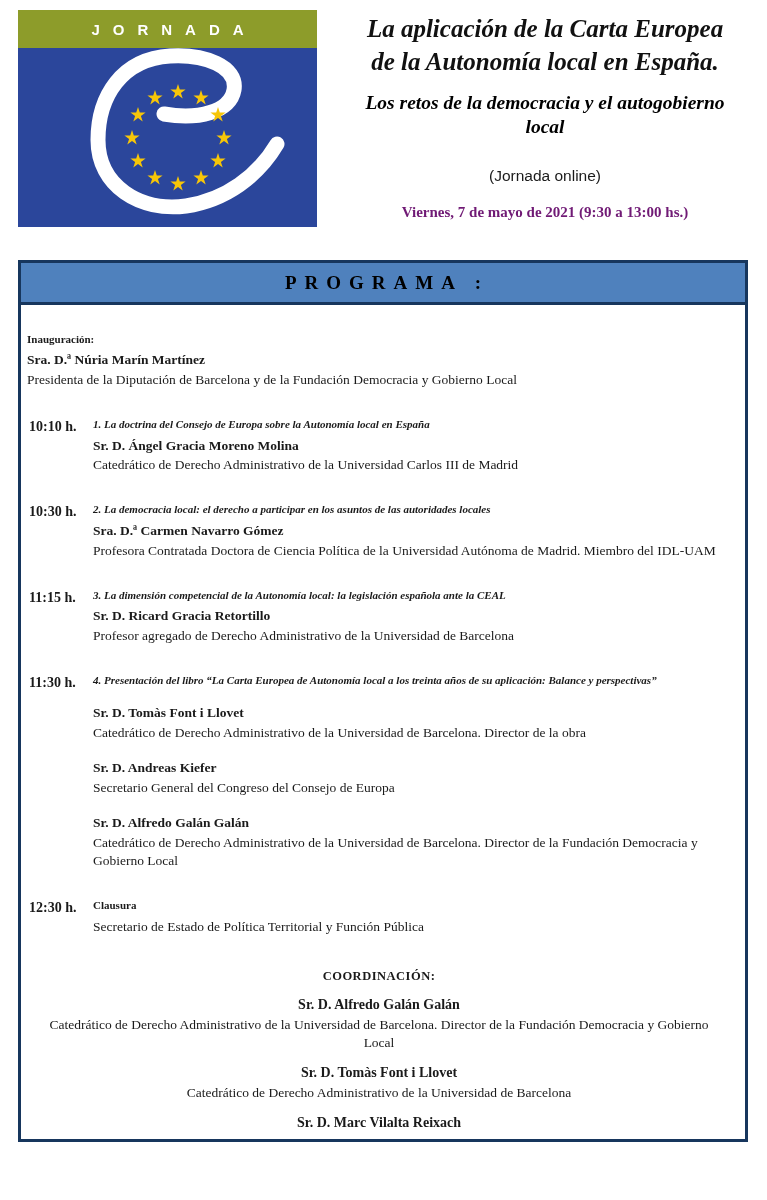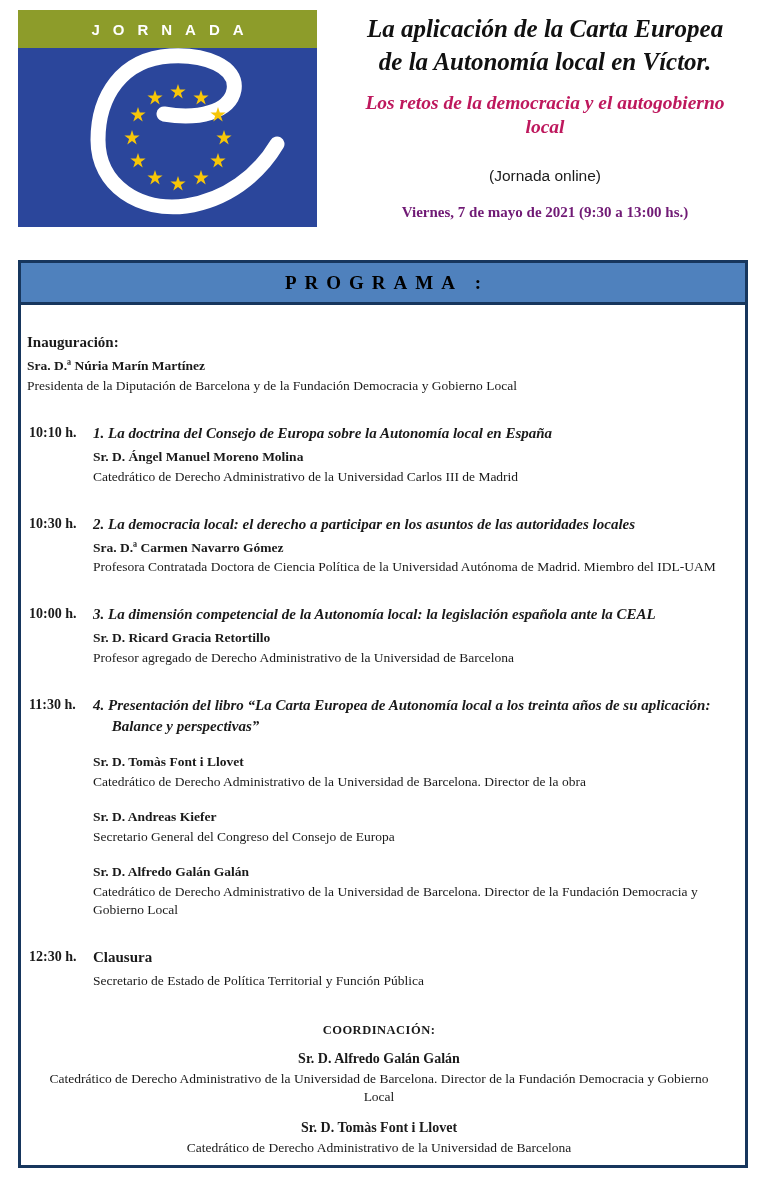--- a/index.html
+++ b/index.html
@@ -22,21 +22,21 @@
     display:flex;align-items:center;justify-content:center;
   }
   .coe{height:179px;background:#2b469b;line-height:0;}
   .title-block{flex:1;text-align:center;padding:2px 4px 0 18px;}
   .main-title{
     margin:0;font-size:25px;line-height:1.32;
     font-weight:bold;font-style:italic;color:#111;
   }
   .subtitle{
     margin:13px auto 0;max-width:400px;
-    font-size:19.5px;line-height:1.25;font-weight:bold;font-style:italic;color:#be185d;
+    font-size:19.5px;line-height:1.25;font-weight:bold;font-style:italic;color:#000000;
   }
   .mode{
     margin-top:27px;font-family:"Liberation Sans", sans-serif;
     font-size:15.5px;color:#1a1a1a;
   }
   .date{margin-top:19px;font-size:15px;font-weight:bold;color:#701a75;}
   
   .program-box{
     margin:33px 19px 0 18px;
     border:3px solid #17365d;
@@ -44,21 +44,21 @@
   }
   .program-head{
     background:#4f81bd;border-bottom:3px solid #17365d;
     height:39px;display:flex;align-items:center;justify-content:center;
     color:#000000;font-size:19px;font-weight:bold;letter-spacing:8px;text-indent:8px;
   }
   .program-body{padding:27px 14px 8px 6px;}
   .prog-item{display:flex;margin-bottom:27px;}
   .prog-time{flex:0 0 58px;margin-right:6px;font-weight:bold;font-size:14px;text-align:left;padding-left:2px;line-height:1.4;}
   .prog-body{flex:1;line-height:1.4;}
-  .p-title{font-size:15px;margin-bottom:4px;}
+  .p-title{font-size:11px;margin-bottom:4px;}
   .t-bold{font-weight:bold;}
   .t-italic{font-weight:bold;font-style:italic;padding-left:1.25em;text-indent:-1.25em;}
   .speaker{margin-top:2px;}
   .prog-item.multi .speaker{margin-top:16px;}
   .s-name{font-weight:bold;font-size:13.5px;}
   .s-role{font-size:13.5px;margin-top:1px;}
   .coordination{text-align:center;margin-top:32px;padding:0 10px;}
   .coord-h{font-size:12.5px;font-weight:bold;letter-spacing:0.5px;}
   .c-name{font-weight:bold;font-size:14px;margin-top:13px;}
   .c-role{font-size:13.5px;margin-top:3px;line-height:1.35;}
@@ -91,21 +91,21 @@
             <use href="#st" transform="translate(137,130)"></use>
             <use href="#st" transform="translate(120,113)"></use>
             <use href="#st" transform="translate(114,90)"></use>
             <use href="#st" transform="translate(120,67)"></use>
             <use href="#st" transform="translate(137,50)"></use>
           </g>
         </svg>
       </div>
     </div>
     <div class="title-block">
-      <h1 class="main-title"><span>La aplicación de la Carta Europea</span><br><span>de la Autonomía local en Víctor.</span></h1>
+      <h1 class="main-title"><span>La aplicación de la Carta Europea</span><br><span>de la Autonomía local en España.</span></h1>
       <div class="subtitle">Los retos de la democracia y el autogobierno local</div>
       <div class="mode">(Jornada online)</div>
       <div class="date">Viernes, 7 de mayo de 2021 (9:30 a 13:00 hs.)</div>
     </div>
   </header>
 
   <section class="program-box">
     <div class="program-head">PROGRAMA :</div>
     <div class="program-body">
 
@@ -117,39 +117,39 @@
             <div class="s-role">Presidenta de la Diputación de Barcelona y de la Fundación Democracia y Gobierno Local</div>
           </div>
         </div>
       </div>
 
       <div class="prog-item">
         <div class="prog-time">10:10 h.</div>
         <div class="prog-body">
           <div class="p-title t-italic">1. La doctrina del Consejo de Europa sobre la Autonomía local en España</div>
           <div class="speaker">
-            <div class="s-name">Sr. D. Ángel Manuel Moreno Molina</div>
+            <div class="s-name">Sr. D. Ángel Gracia Moreno Molina</div>
             <div class="s-role">Catedrático de Derecho Administrativo de la Universidad Carlos III de Madrid</div>
           </div>
         </div>
       </div>
 
       <div class="prog-item">
         <div class="prog-time">10:30 h.</div>
         <div class="prog-body">
           <div class="p-title t-italic">2. La democracia local: el derecho a participar en los asuntos de las autoridades locales</div>
           <div class="speaker">
             <div class="s-name">Sra. D.ª Carmen Navarro Gómez</div>
             <div class="s-role">Profesora Contratada Doctora de Ciencia Política de la Universidad Autónoma de Madrid. Miembro del IDL-UAM</div>
           </div>
         </div>
       </div>
 
       <div class="prog-item">
-        <div class="prog-time">10:00 h.</div>
+        <div class="prog-time">11:15 h.</div>
         <div class="prog-body">
           <div class="p-title t-italic">3. La dimensión competencial de la Autonomía local: la legislación española ante la CEAL</div>
           <div class="speaker">
             <div class="s-name">Sr. D. Ricard Gracia Retortillo</div>
             <div class="s-role">Profesor agregado de Derecho Administrativo de la Universidad de Barcelona</div>
           </div>
         </div>
       </div>
 
       <div class="prog-item multi">
@@ -184,19 +184,23 @@
       <div class="coordination">
         <div class="coord-h">COORDINACIÓN:</div>
         <div>
           <div class="c-name">Sr. D. Alfredo Galán Galán</div>
           <div class="c-role">Catedrático de Derecho Administrativo de la Universidad de Barcelona. Director de la Fundación Democracia y Gobierno Local</div>
         </div>
         <div>
           <div class="c-name">Sr. D. Tomàs Font i Llovet</div>
           <div class="c-role">Catedrático de Derecho Administrativo de la Universidad de Barcelona</div>
         </div>
+        <div>
+          <div class="c-name">Sr. D. Marc Vilalta Reixach</div>
+
+        </div>
 
       </div>
 
     </div>
   </section>
 
 </div>
 
 </body></html>

